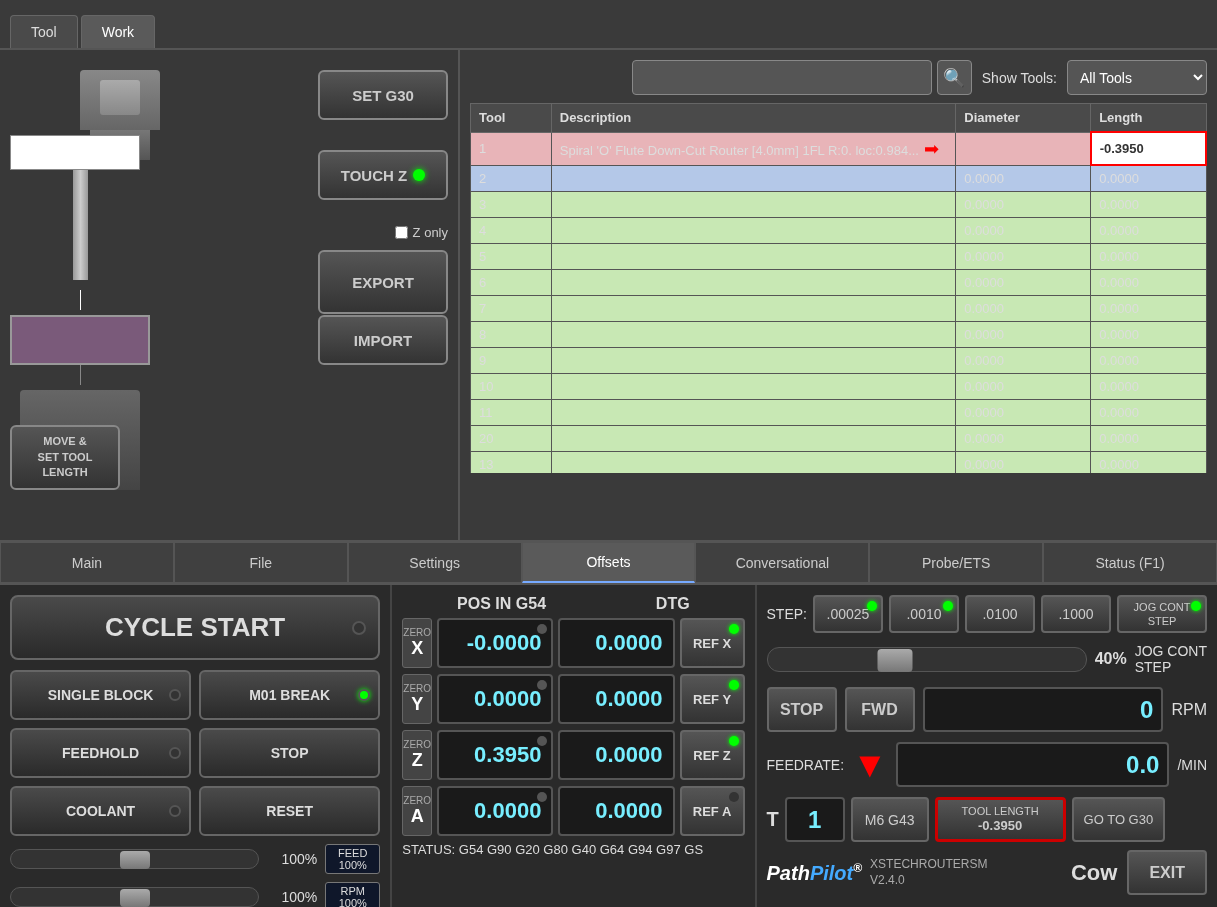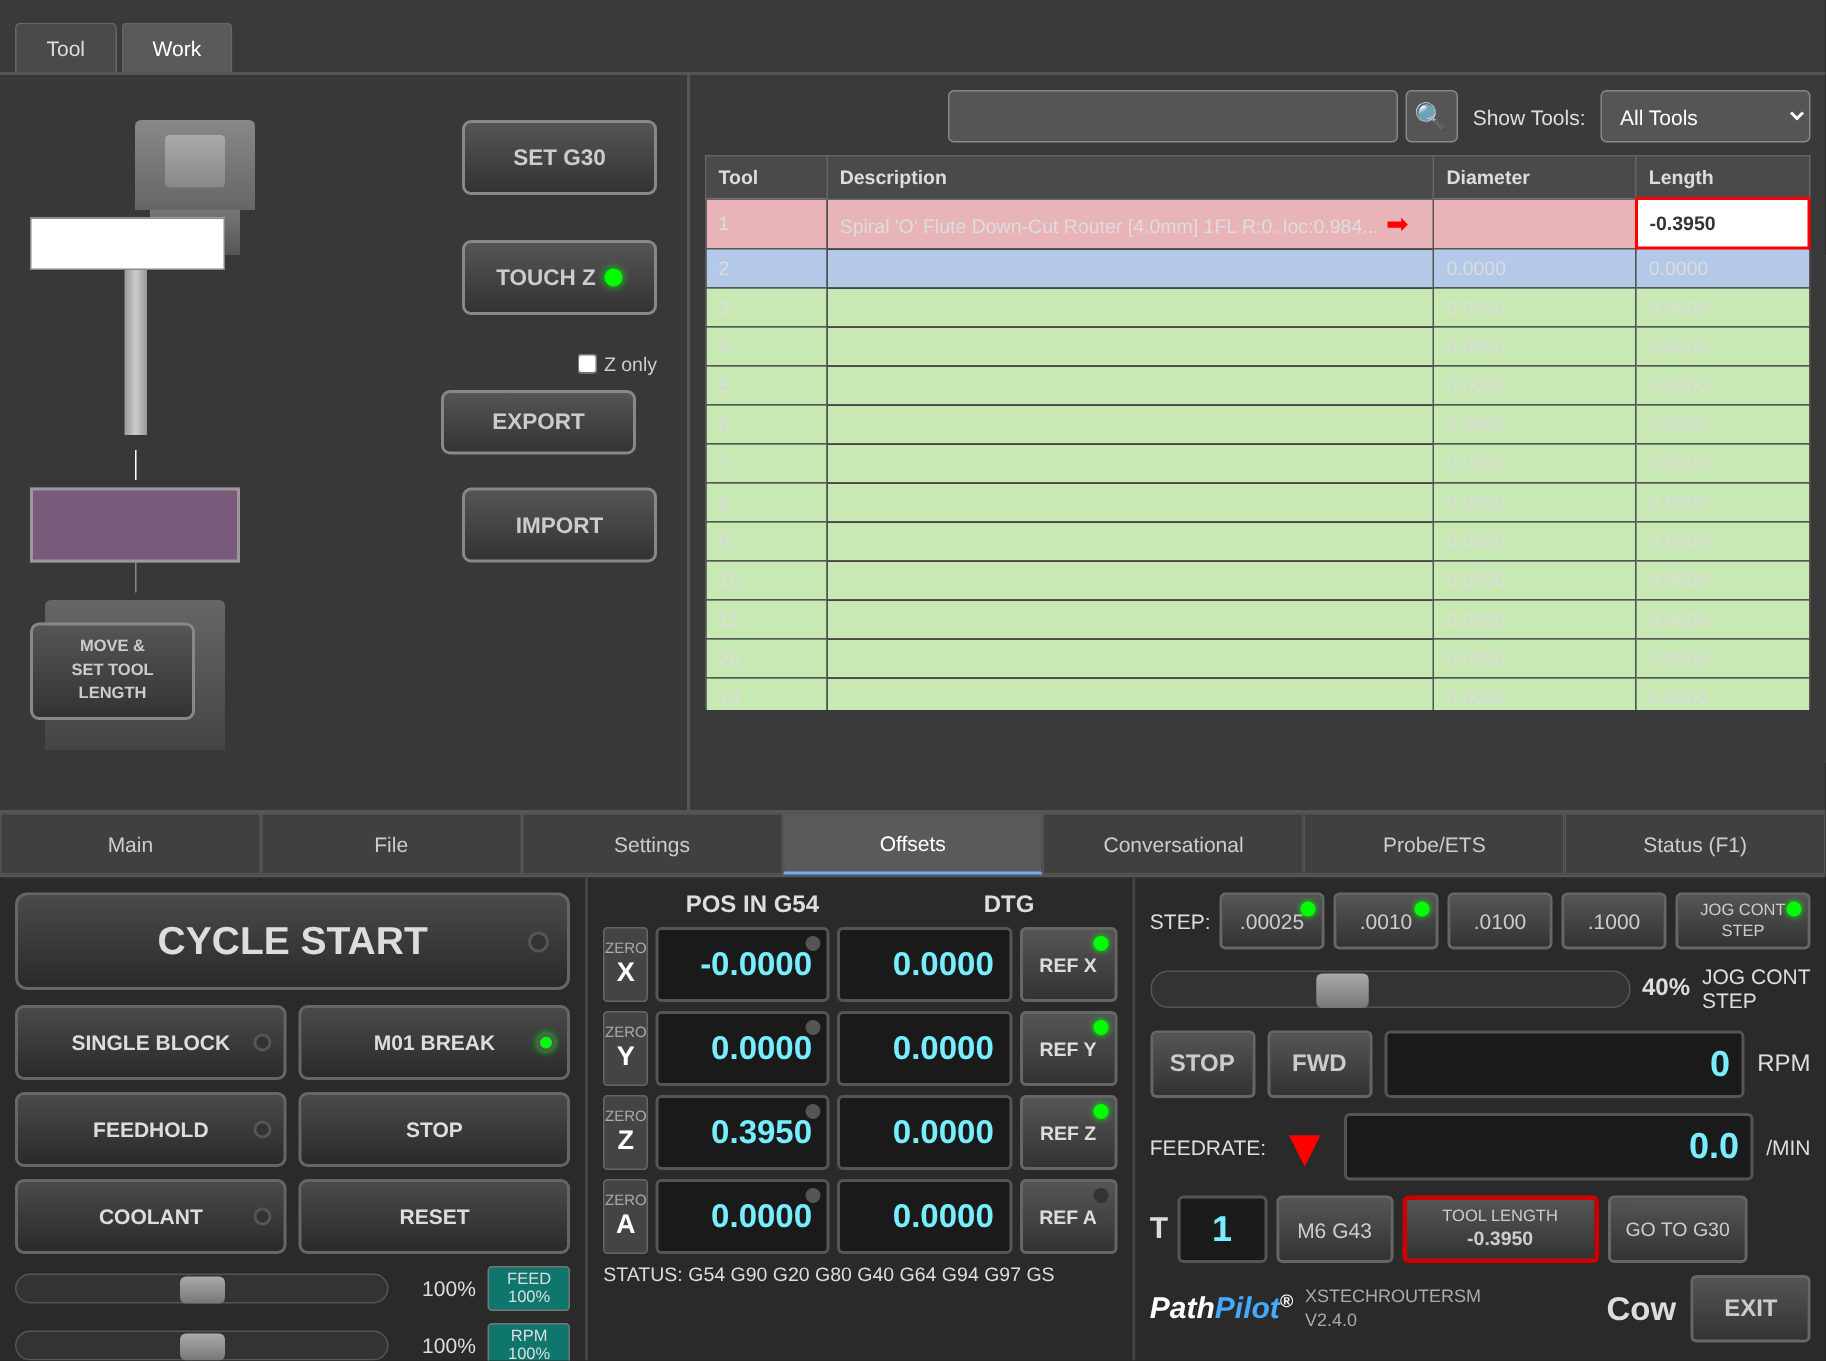--- a/index.html
+++ b/index.html
@@ -42,21 +42,21 @@
       display: flex;
       height: 490px;
     }
 
     
     .tool-panel {
       width: 460px;
       background: #383838;
       border-right: 2px solid #555;
       position: relative;
-      padding: 10px;
+      padding: 0;
     }
 
     
     .tool-body-top {
       width: 80px;
       height: 60px;
       background: linear-gradient(to bottom, #888, #666);
       margin: 10px auto 0;
       border-radius: 4px 4px 0 0;
       position: relative;
@@ -117,22 +117,22 @@
       width: 130px; height: 50px;
     }
     .btn-touch-z .led {
       width: 12px; height: 12px;
       background: #0f0;
       border-radius: 50%;
       margin-left: 6px;
       box-shadow: 0 0 6px #0f0;
     }
     .btn-export {
-      top: 200px; right: 24px;
-      width: 130px; height: 43px;
+      top: 200px; right: 10px;
+      width: 130px; height: 64px;
     }
     .btn-import {
       top: 265px; right: 10px;
       width: 130px; height: 50px;
     }
 
     .z-only-check {
       position: absolute;
       top: 175px;
       right: 10px;
@@ -385,21 +385,21 @@
       left: 50%;
       transform: translateX(-50%);
     }
     .slider-pct {
       color: #ddd;
       font-size: 14px;
       width: 50px;
       text-align: right;
     }
     .slider-label-box {
-      background: #0f766e;
+      background: #0f172a;
       border: 1px solid #777;
       border-radius: 3px;
       color: #ddd;
       font-size: 11px;
       padding: 2px 4px;
       white-space: nowrap;
       text-align: center;
       width: 55px;
     }
 

